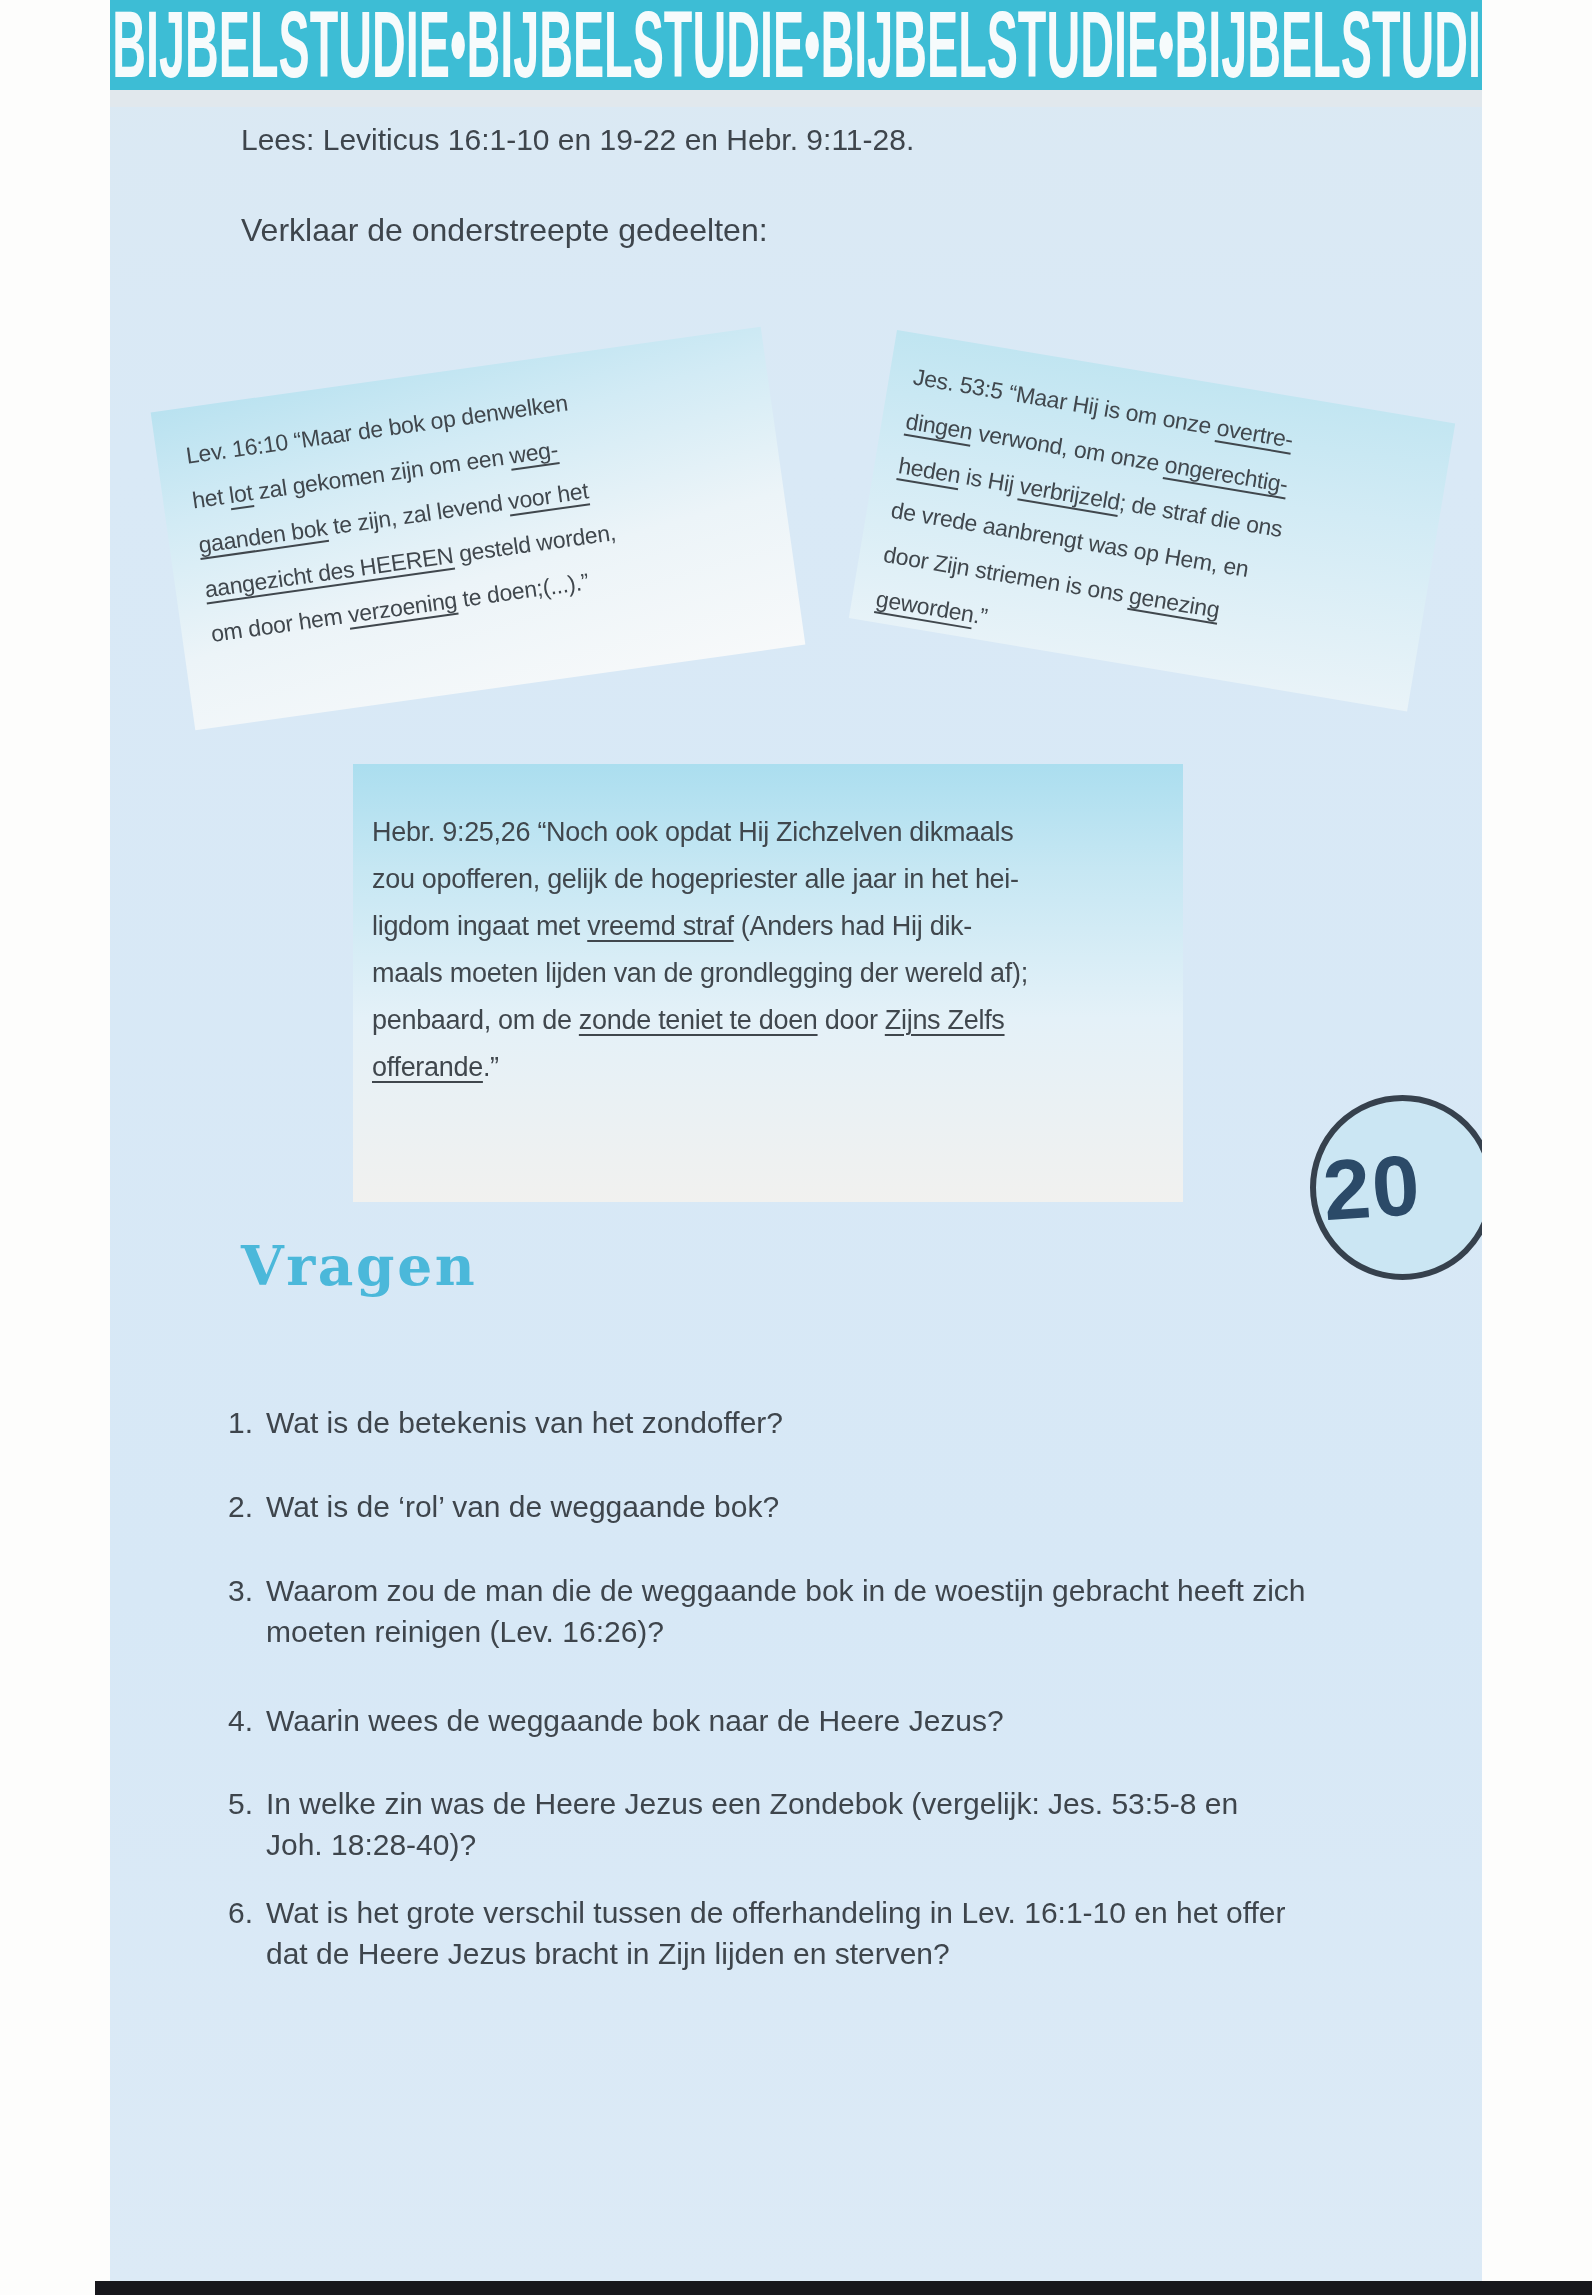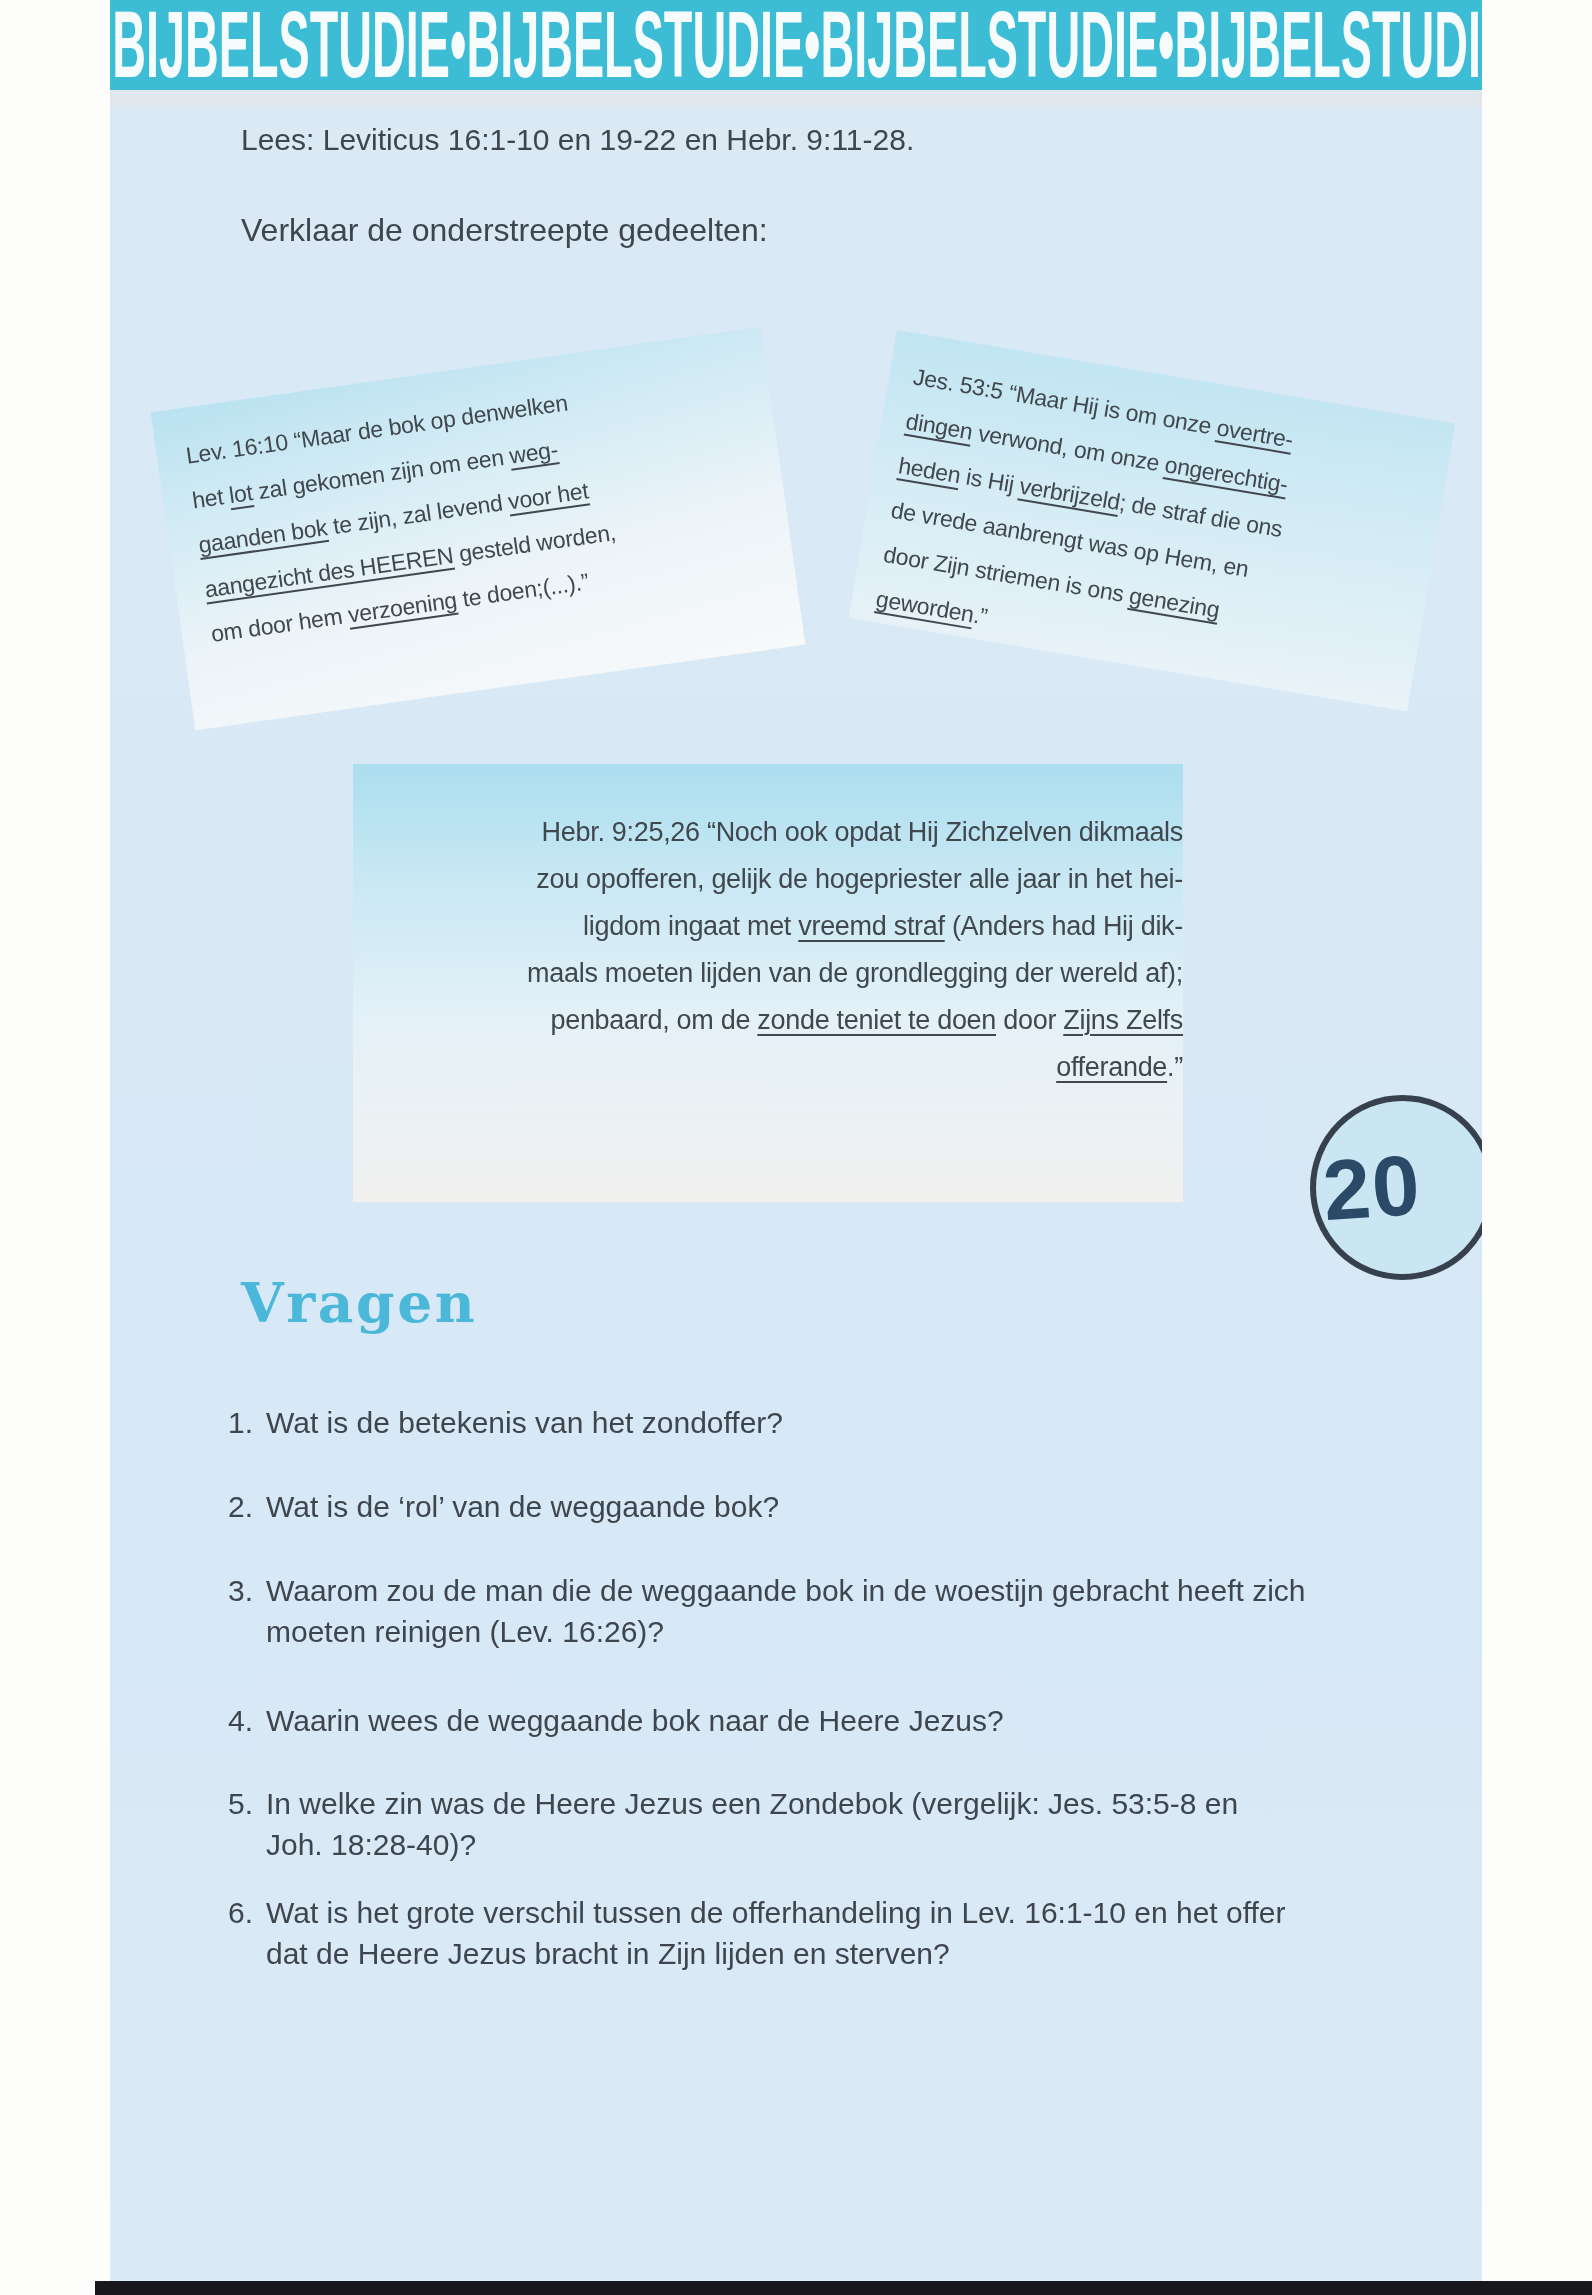--- a/index.html
+++ b/index.html
@@ -47,38 +47,38 @@
     left:787px;top:330px;width:566px;height:292px;
     transform:rotate(9.5deg);transform-origin:top left;
     background:linear-gradient(178deg,#c0e5f1 0%,#d2ebf5 40%,#e9f3f8 100%);
     padding:21px 0 0 24px;box-sizing:border-box;
     font-size:23px;line-height:45px;letter-spacing:-0.3px;
   }
   .hebr{
     left:243px;top:764px;width:830px;height:438px;
     background:linear-gradient(180deg,#abdeef 0%,#c6e7f3 24%,#e4f1f8 58%,#f1f1ef 100%);
     padding:45px 0 4px 19px;box-sizing:border-box;
-    font-size:27px;line-height:47px;letter-spacing:-0.3px;text-align:right;
+    font-size:27px;line-height:47px;letter-spacing:-0.3px;
   }
 
   
   .pagenum{
     position:absolute;left:1200px;top:1095px;width:185px;height:185px;
     border:6px solid #36414d;border-radius:50%;
     background:#cbe6f3;box-sizing:border-box;
     display:flex;align-items:center;justify-content:center;
   }
   .pagenum span{
     font-size:85px;font-weight:bold;color:#2b4a68;
     transform:translateX(-31px) rotate(-4deg);
     letter-spacing:1.7px;
   }
 
   .vragen{
-    position:absolute;left:131px;top:1270px;margin:0;
+    position:absolute;left:131px;top:1233px;margin:0;
     font-family:"DejaVu Serif","Liberation Serif",serif;
     font-size:55px;font-weight:bold;letter-spacing:2.6px;
     color:#4bb8da;
   }
 
   
   .questions{position:absolute;left:118px;top:1402px;width:1234px;}
   .q{position:absolute;display:flex;font-size:30px;line-height:41px;color:#3e454c;}
   .q .qnum{width:38px;flex:0 0 38px;}
   .q:nth-child(1){top:0;}

